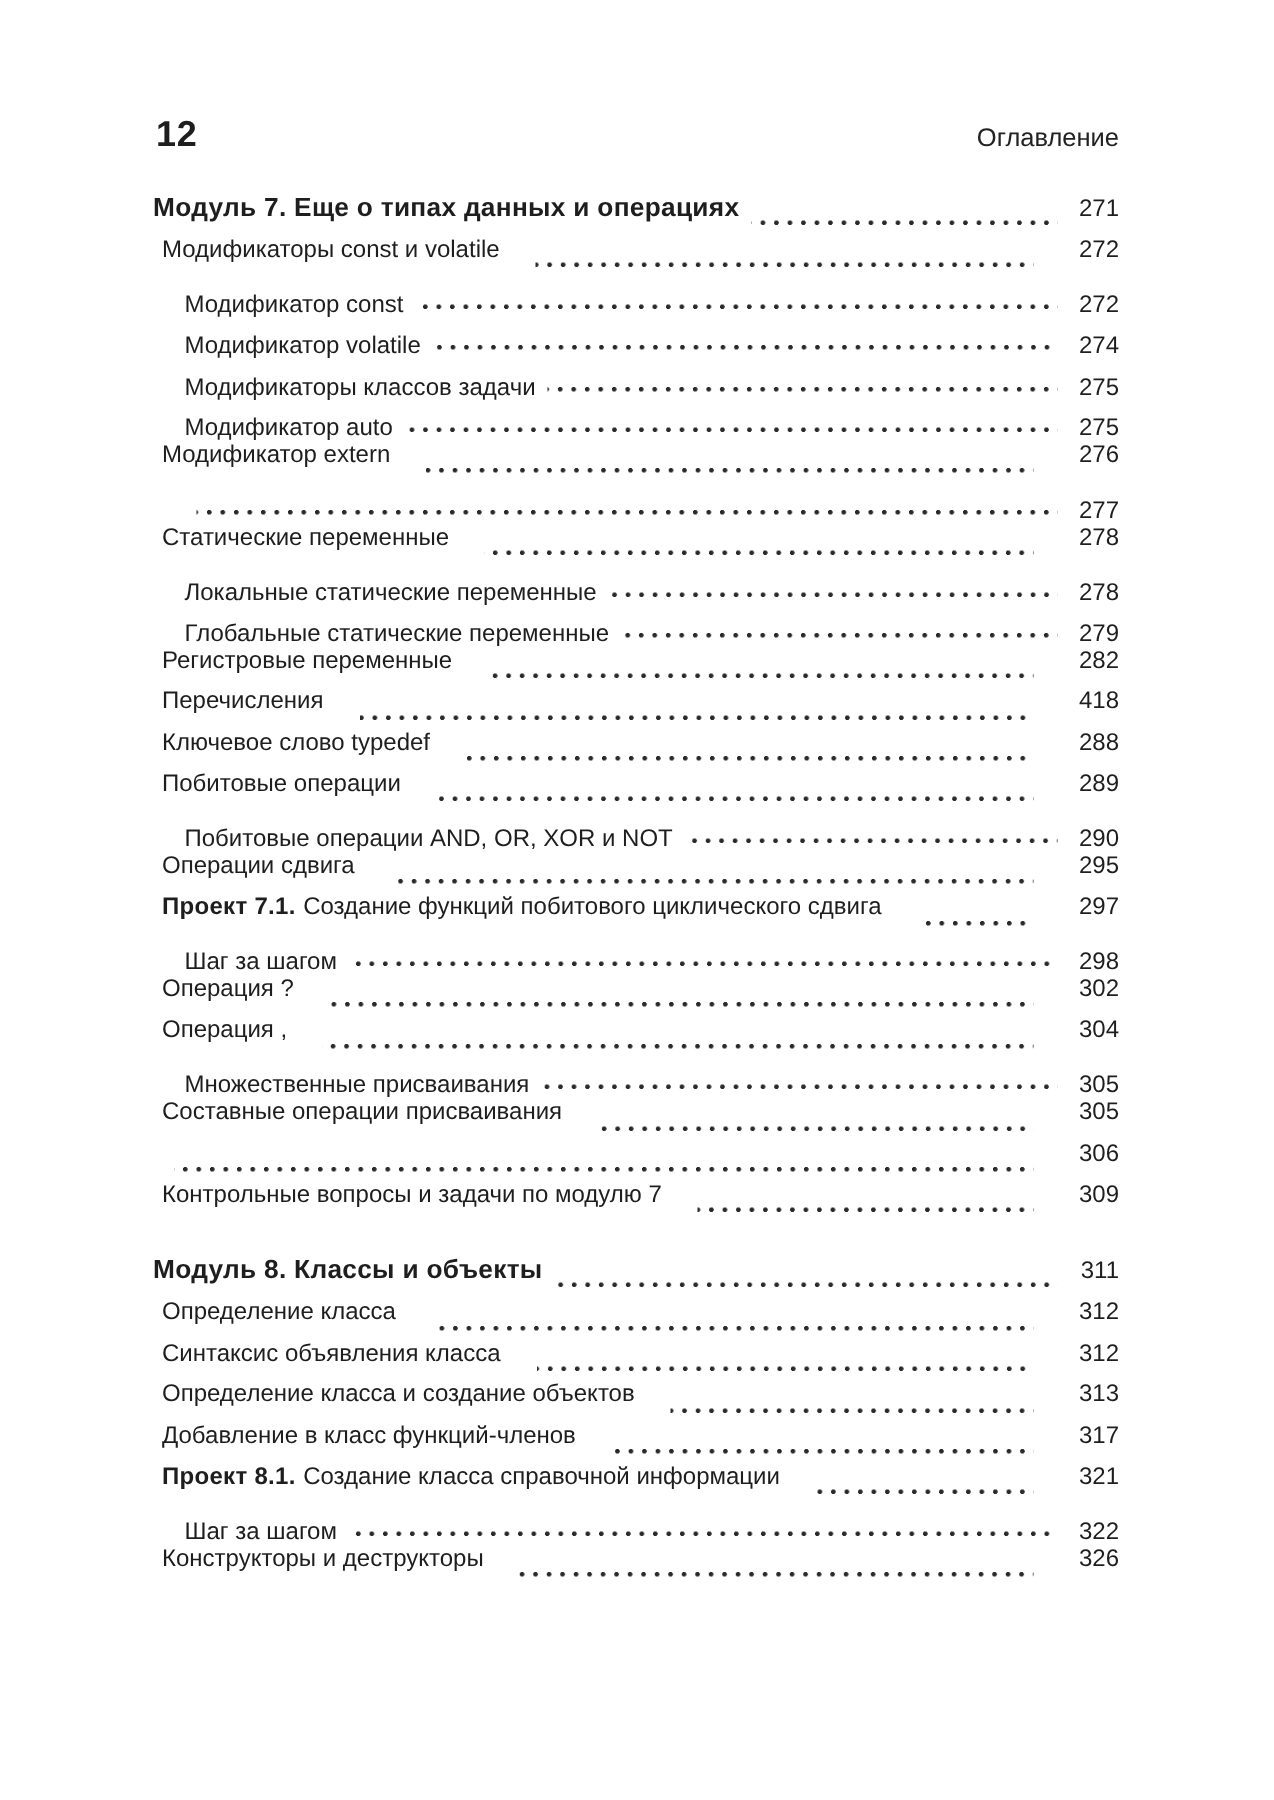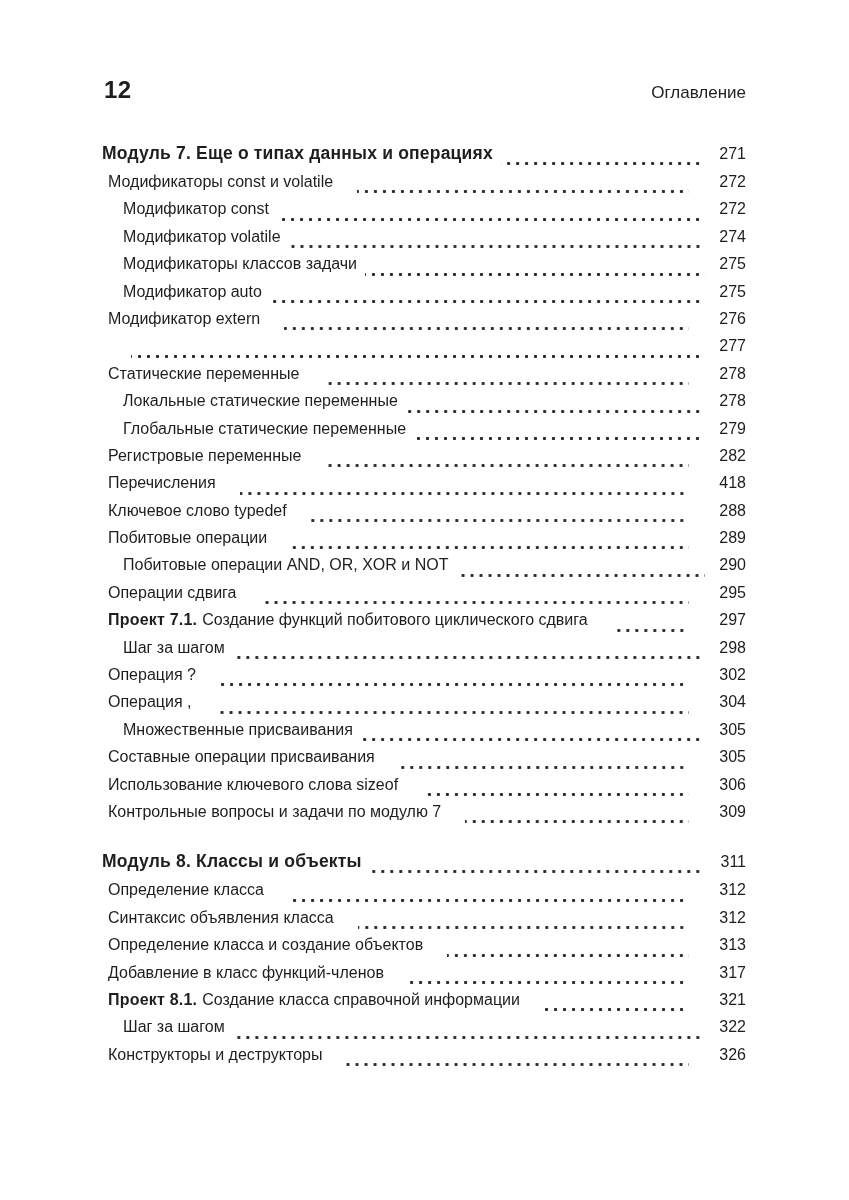--- a/index.html
+++ b/index.html
@@ -31,42 +31,42 @@
     letter-spacing: 0.5px;
   }
   .running-title {
     font-size: 17px;
     color: #222222;
   }
   .toc {
     position: absolute;
     left: 102px;
     right: 103px;
-    top: 143px;
+    top: 128px;
   }
   .toc-section + .toc-section {
     margin-top: 21px;
   }
   .row {
     display: flex;
     align-items: baseline;
     height: 27.4px;
     font-size: 16px;
     white-space: nowrap;
   }
   .row.heading {
     height: 30px;
     font-size: 17.5px;
   }
   .row.heading .title {
     font-weight: bold;
     letter-spacing: 0.2px;
   }
   .row.lvl1 { padding-left: 6px; gap: 16px; }
-  .row.lvl2 { padding-left: 21px; }
+  .row.lvl2 { padding-left: 21px; align-items: flex-end; }
   .title { flex: 0 0 auto; }
   .title .prefix {
     font-weight: bold;
     margin-right: 5px;
     letter-spacing: 0.2px;
   }
   .leader {
     flex: 1 1 auto;
     align-self: stretch;
     margin-left: 8px;
@@ -205,21 +205,20 @@
           <span class="title"><span>Множественные присваивания</span></span>
           <span class="leader"></span>
           <span class="pg">305</span>
         </div>
         <div class="row lvl1">
           <span class="title"><span>Составные операции присваивания</span></span>
           <span class="leader"></span>
           <span class="pg">305</span>
         </div>
         <div class="row lvl1">
-          <span class="title"><span>Использование ключевого слова sizeof</span></span>
           <span class="leader"></span>
           <span class="pg">306</span>
         </div>
         <div class="row lvl1">
           <span class="title"><span>Контрольные вопросы и задачи по модулю 7</span></span>
           <span class="leader"></span>
           <span class="pg">309</span>
         </div>
       </section>
       <section class="toc-section">

